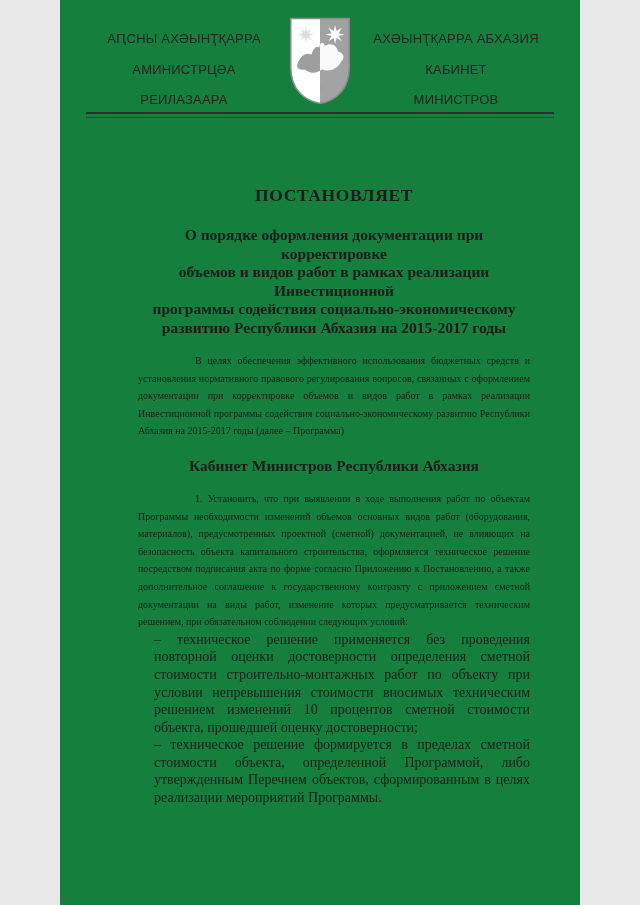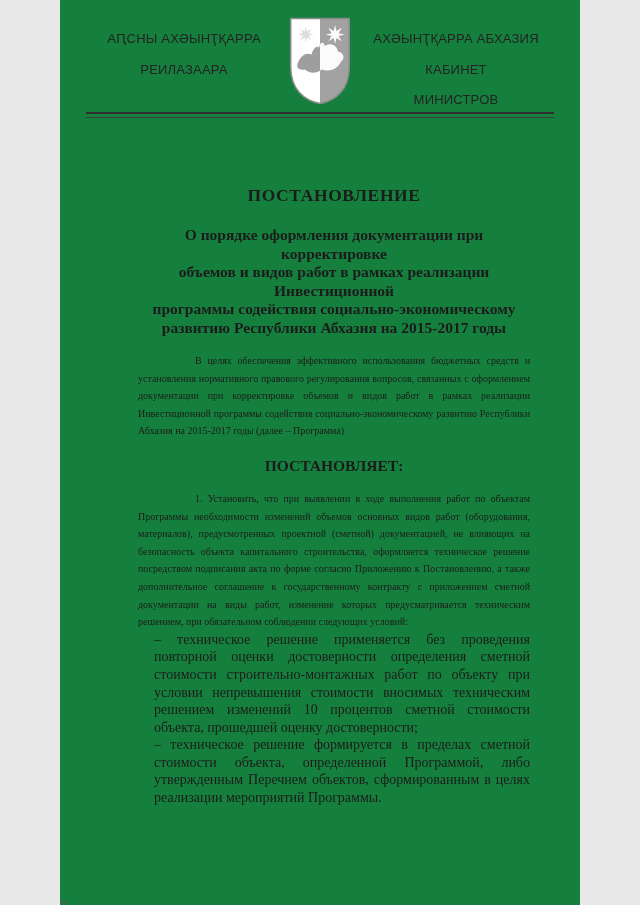--- a/index.html
+++ b/index.html
@@ -91,20 +91,21 @@
   }
 </style>
 </head>
 <body>
 
 <div class="page">
 
   <header class="letterhead">
     <div class="lh-col">
       <div>АԤСНЫ АХӘЫНҬҚАРРА</div>
+      <div>АМИНИСТРЦӘА</div>
       <div>РЕИЛАЗААРА</div>
     </div>
 
     <div class="emblem">
       <svg viewBox="0 0 72 96" width="68" height="92" aria-hidden="true">
         <defs>
           <clipPath id="clipL">
               <rect x="0" y="0" width="36" height="96"></rect>
             </clipPath>
           <clipPath id="clipR">
@@ -129,31 +130,31 @@
     <div class="lh-col">
       <div>АХӘЫНҬҚАРРА АБХАЗИЯ</div>
       <div>КАБИНЕТ</div>
       <div>МИНИСТРОВ</div>
     </div>
   </header>
 
   <div class="rule"></div>
 
   <main class="doc-body">
-    <h1 class="doc-title">ПОСТАНОВЛЕНИЕ</h1>
+    <h1 class="doc-title">ПОСТАНОВЛЯЕТ</h1>
 
     <h2 class="doc-subject">О порядке оформления документации при корректировке
 объемов и видов работ в рамках реализации Инвестиционной
 программы содействия социально-экономическому
 развитию Республики Абхазия на 2015-2017 годы</h2>
 
     <p class="para">В целях обеспечения эффективного использования бюджетных средств и установления нормативного правового регулирования вопросов, связанных с оформлением документации при корректировке объемов и видов работ в рамках реализации Инвестиционной программы содействия социально-экономическому развитию Республики Абхазия на 2015-2017 годы (далее – Программа)</p>
 
+    <p class="center-bold">Кабинет Министров Республики Абхазия</p>
 
-    <p class="center-bold">ПОСТАНОВЛЯЕТ:</p>
 
     <p class="para">1. Установить, что при выявлении в ходе выполнения работ по объектам Программы необходимости изменений объемов основных видов работ (оборудования, материалов), предусмотренных проектной (сметной) документацией, не влияющих на безопасность объекта капитального строительства, оформляется техническое решение посредством подписания акта по форме согласно Приложению к Постановлению, а также дополнительное соглашение к государственному контракту с приложением сметной документации на виды работ, изменение которых предусматривается техническим решением, при обязательном соблюдении следующих условий:</p>
 
     <p class="condition">– техническое решение применяется без проведения повторной оценки достоверности определения сметной стоимости строительно-монтажных работ по объекту при условии непревышения стоимости вносимых техническим решением изменений 10 процентов сметной стоимости объекта, прошедшей оценку достоверности;</p>
 
     <p class="condition">– техническое решение формируется в пределах сметной стоимости объекта, определенной Программой, либо утвержденным Перечнем объектов, сформированным в целях реализации мероприятий Программы.</p>
   </main>
 
   <div class="scan-mark"></div>
 </div>

